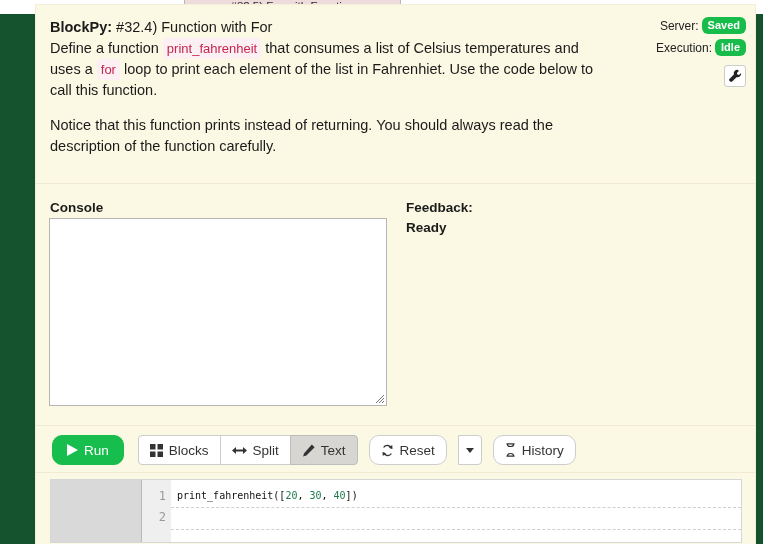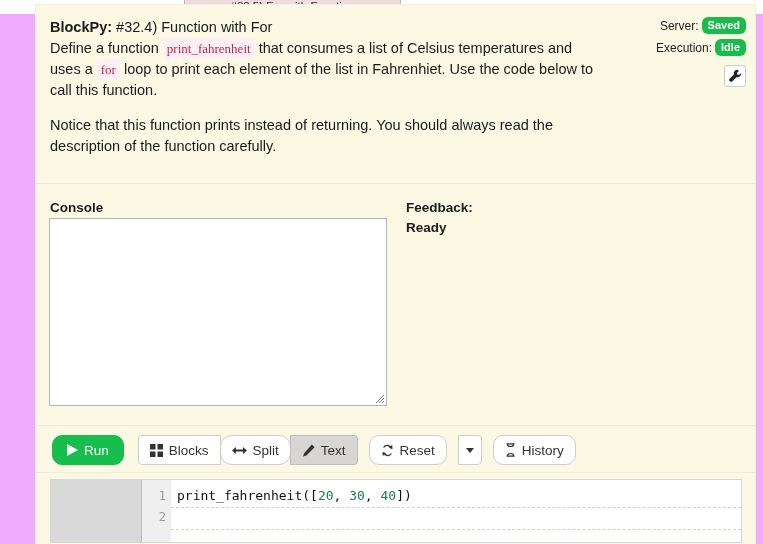--- a/index.html
+++ b/index.html
@@ -6,21 +6,21 @@
     margin: 0;
     padding: 0;
     background: #ffffff;
     font-family: "Liberation Sans", sans-serif;
   }
   #app {
     position: relative;
     width: 763px;
     height: 544px;
     overflow: hidden;
-    background: #f0abfc;
+    background: #14532d;
   }
 
   
   .tabstrip {
     position: absolute;
     left: 0; top: 0;
     width: 763px; height: 14px;
     background: #ffffff;
   }
   .tab {
@@ -76,21 +76,21 @@
     left: 14px; top: 12px;
     width: 545px;
     color: #1b1b1b;
     font-size: 14.5px;
     line-height: 21px;
   }
   .instr p { margin: 0 0 14px 0; }
   .instr p:last-child { margin-bottom: 0; }
   .instr b { font-weight: bold; }
   code.inline {
-    font-family: Liberation Serif, serif;
+    font-family: Liberation Sans, sans-serif;
     font-size: 13px;
     background: #fdf0f4;
     color: #c7254e;
     padding: 3px 4px;
     border-radius: 3px;
     white-space: nowrap;
   }
 
   
   .status {
@@ -184,21 +184,21 @@
     font-family: "Liberation Sans", sans-serif;
   }
   .btn-run {
     background: #17bd4d;
     border-color: #17bd4d;
     color: #ffffff;
     margin-right: 14px;
     padding: 0 14px;
   }
   .group { display: inline-flex; }
-  .group .btn { border-radius: 12px; margin-left: -1px; }
+  .group .btn { border-radius: 0; margin-left: -1px; }
   .group .btn:first-child { border-radius: 4px 0 0 4px; margin-left: 0; }
   .group .btn:last-child { border-radius: 0 4px 4px 0; }
   .btn-active { background: #d8d6d3; border-color: #bdbdbd; align-items: center; }
   .gap { width: 11px; }
   .btn-caret { padding: 0 7px; }
   .caret {
     width: 0; height: 0;
     border-left: 4px solid transparent;
     border-right: 4px solid transparent;
     border-top: 5px solid #333333;
@@ -233,21 +233,21 @@
     padding-top: 6px;
     box-sizing: border-box;
   }
   .editor-linenums div { height: 21px; line-height: 21px; padding-right: 5px; }
   .editor-code {
     flex: 1 1 auto;
     position: relative;
     background: #ffffff;
     padding-top: 6px;
     font-family: "DejaVu Sans Mono", "Liberation Mono", monospace;
-    font-size: 13px;
+    font-size: 10px;
   }
   .code-line {
     height: 21px;
     line-height: 20px;
     padding-left: 6px;
     border-bottom: 1px dashed #cfcfcf;
     color: #111111;
     white-space: pre;
   }
   .tok-num { color: #1d7a4d; }

